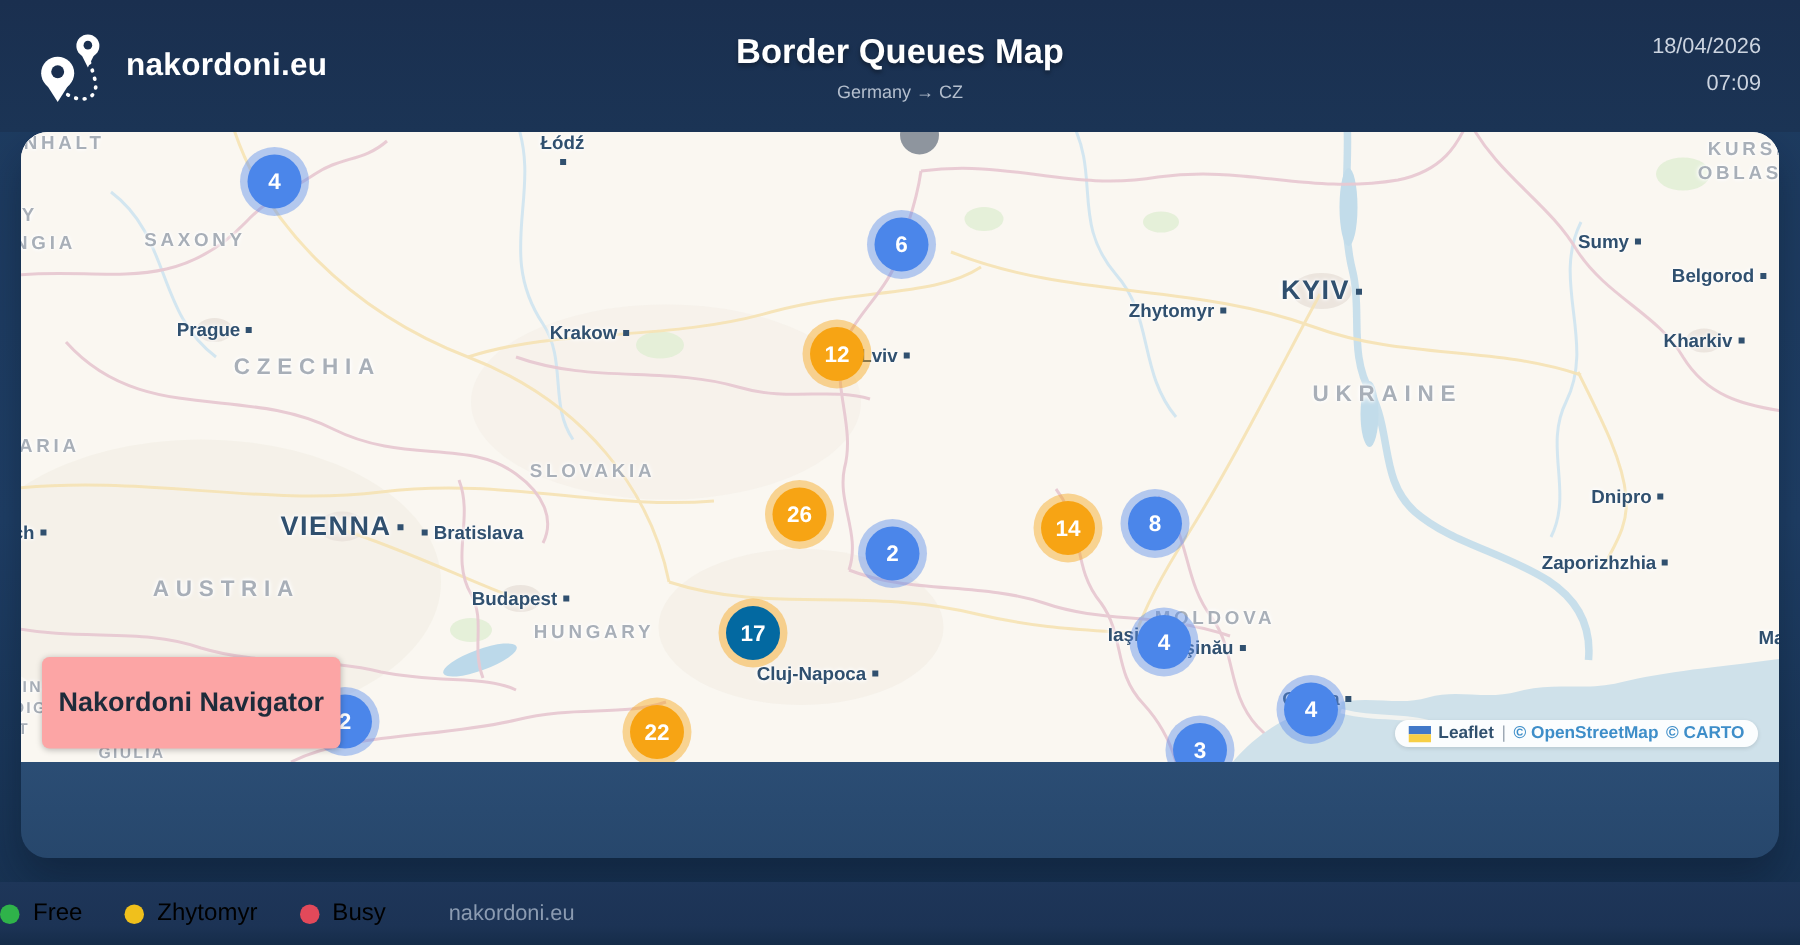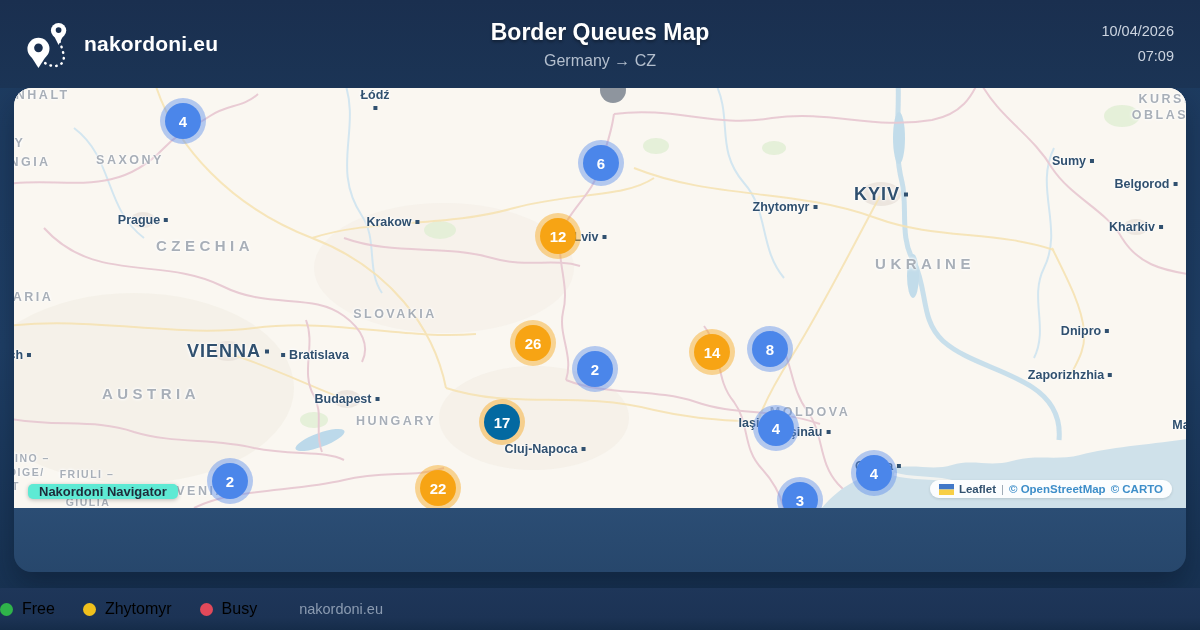--- a/index.html
+++ b/index.html
@@ -10,21 +10,21 @@
   
   .header { position:absolute; top:0; left:0; width:1200px; height:88px;
             background:linear-gradient(180deg,#1a2f4f 0%,#1b3455 100%);
             display:flex; align-items:center; padding:0 26px; z-index:5; }
   .logo-wrap { display:flex; align-items:center; gap:12px; }
   .logo-text { color:#ffffff; font-size:21px; font-weight:700; letter-spacing:.2px; }
   .title-block { position:absolute; left:0; right:0; top:0; height:88px;
                  display:flex; flex-direction:column; align-items:center; justify-content:center; gap:6px;
                  pointer-events:none; }
   .page-title { color:#ffffff; font-size:23px; font-weight:700; text-shadow:0 2px 3px rgba(0,0,0,.35); }
-  .page-subtitle { color:#b4bfce; font-size:16px; font-weight:400; }
+  .page-subtitle { color:#b4bfce; font-size:12px; font-weight:400; }
   .datetime { margin-left:auto; text-align:right; color:#ccd4e0; font-size:14.5px; line-height:1.75; }
 
   
   .map-card { position:absolute; left:14px; top:88px; width:1172px; height:484px;
               border-radius:18px; overflow:hidden; box-shadow:0 14px 28px rgba(5,15,30,.35); z-index:4; }
   .map-viewport { position:relative; width:1172px; height:420px; background:#faf7f1; overflow:hidden; }
   .map-underpanel { width:1172px; height:64px; background:linear-gradient(180deg,#2b4d74,#27476c); }
   .map-base { position:absolute; left:0; top:0; }
 
   
@@ -40,22 +40,22 @@
   .city.caps { font-size:18px; letter-spacing:1px; }
   .city .sq { width:4px; height:4px; background:#30506f; display:inline-block; flex:0 0 auto; }
 
   
   .marker { position:absolute; transform:translate(-50%,-50%); width:36px; height:36px; border-radius:50%;
             display:flex; align-items:center; justify-content:center; color:#fff; font-weight:700;
             font-size:15px; z-index:6; }
   .marker.gray { width:26px; height:26px; font-size:11px; }
 
   
-  .navigator-badge { position:absolute; left:14px; bottom:9px; background:#5eead4; color:#1e2b3a;
-                     font-size:13px; font-weight:600; padding:0 11px; border-radius:5px;
+  .navigator-badge { position:absolute; left:14px; bottom:9px; background:#fca5a5; color:#1e2b3a;
+                     font-size:18px; font-weight:600; padding:20px 11px; border-radius:5px;
                      box-shadow:0 1px 4px rgba(0,0,0,.25); z-index:8; white-space:nowrap; }
   .attribution { position:absolute; right:14px; bottom:10px; background:rgba(255,255,255,.92);
                  border-radius:10px; padding:3px 9px; display:flex; align-items:center; gap:5px;
                  font-size:11.5px; font-weight:600; z-index:8; white-space:nowrap;
                  box-shadow:0 1px 3px rgba(0,0,0,.12); }
   .attribution .flag { display:inline-block; line-height:0; }
   .attr-leaflet { color:#31516f; }
   .attr-sep { color:#9aa6b2; font-weight:400; }
   .attr-link { color:#3e8ec9; }
 
@@ -86,21 +86,21 @@
           <path d="M20,45 C30,51 42,48 39,35 C37.5,28.5 36,25 34.5,21" fill="none" stroke="#ffffff" stroke-width="2.6" stroke-linecap="round" stroke-dasharray="0.5 5.5"></path>
         </svg>
       </span>
       <span class="logo-text">nakordoni.eu</span>
     </div>
     <div class="title-block">
       <div class="page-title">Border Queues Map</div>
       <div class="page-subtitle">Germany → CZ</div>
     </div>
     <div class="datetime">
-      <div>10/04/2026</div>
+      <div>18/04/2026</div>
       <div>07:09</div>
     </div>
   </div>
 
   <div class="map-card">
     <div class="map-viewport">
 
       <svg class="map-base" width="1172" height="420" viewBox="0 0 1172 420">
         <rect width="1172" height="420" fill="#faf7f1"></rect>
         <ellipse cx="120" cy="300" rx="160" ry="95" fill="#f1ece2" opacity="0.55"></ellipse>

